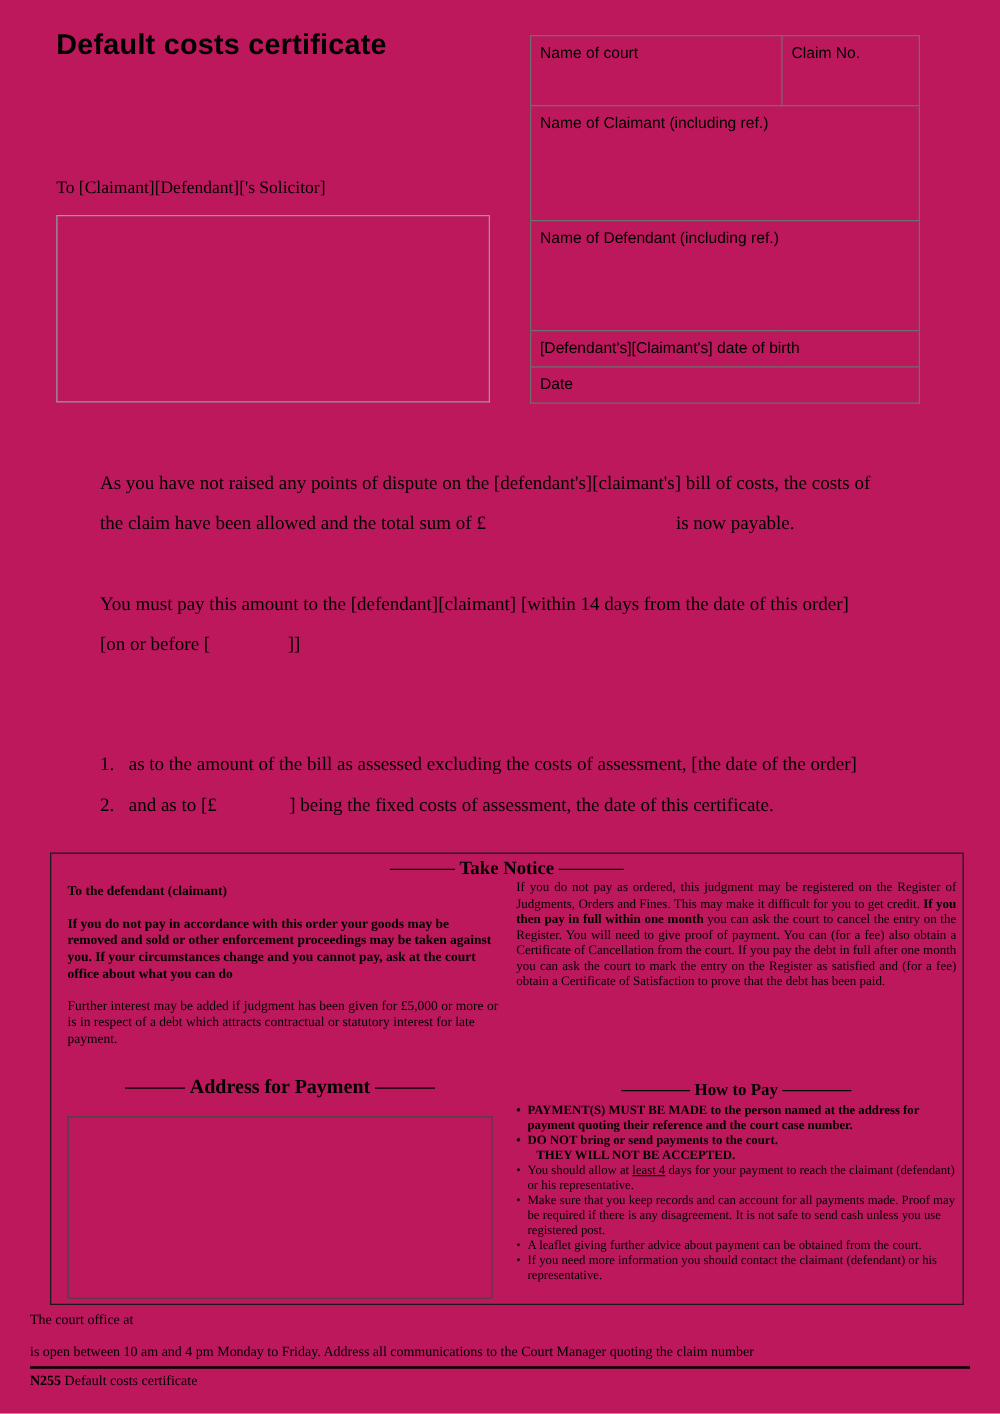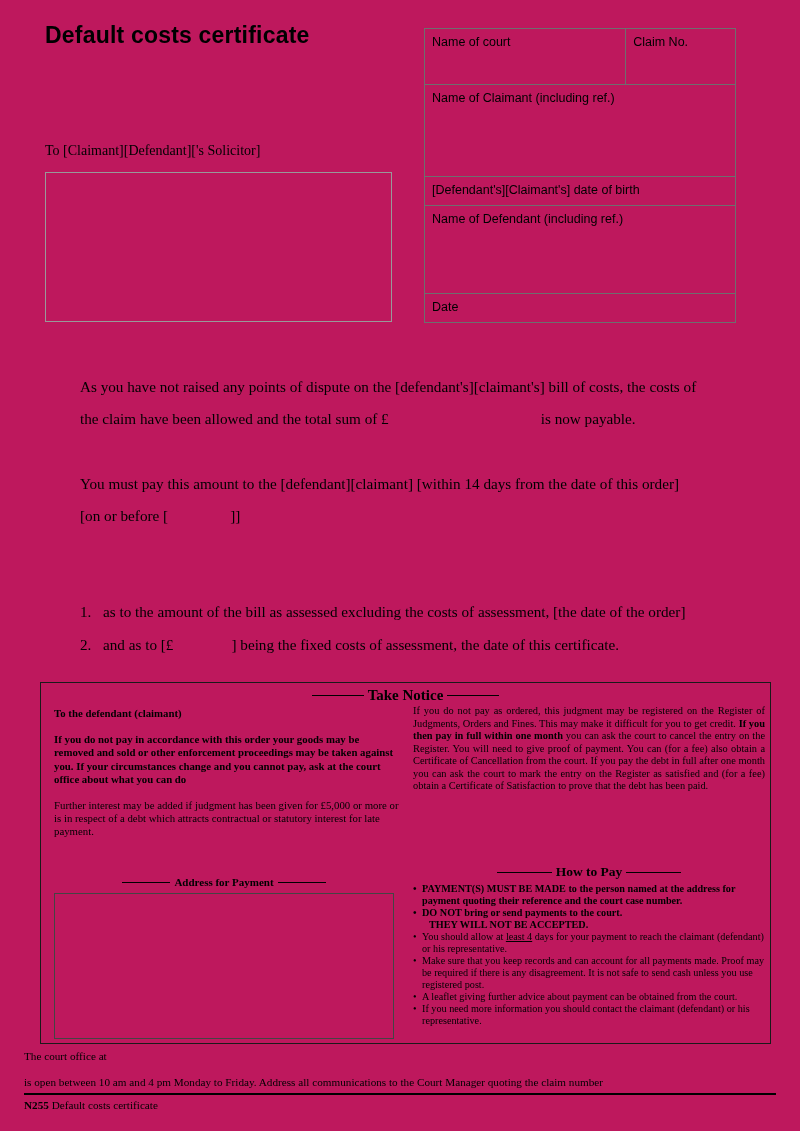--- a/index.html
+++ b/index.html
@@ -55,21 +55,21 @@
     border: 1px solid #1a1a1a;
   }
   .hd-flex { display: flex; justify-content: center; align-items: center; gap: 4px; }
   .hrule { height: 1px; background: #000; }
   .tn-header { position: absolute; top: 4px; left: 0; width: 100%; }
   .tn-header .hrule { width: 52px; }
   .tn-title { font-weight: bold; font-size: 15px; }
   .tn-left { position: absolute; left: 13px; top: 24px; width: 345px; font-size: 10.8px; line-height: 13.2px; }
   .tn-left p { margin: 0 0 13px; }
   .bold-txt { font-weight: bold; }
-  .afp-header { position: absolute; left: 13px; top: 193px; width: 340px; font-weight: bold; font-size: 11px; }
+  .afp-header { position: absolute; left: 13px; top: 178px; width: 340px; font-weight: bold; font-size: 16px; }
   .afp-header .hrule { width: 48px; }
   .payment-box { position: absolute; left: 13px; top: 210px; width: 340px; height: 146px; border: 1px solid #444; }
   .tn-right { position: absolute; left: 372px; top: 22px; width: 352px; font-size: 10.4px; line-height: 12.5px; text-align: justify; margin: 0; }
   .htp-header { position: absolute; left: 372px; top: 181px; width: 352px; font-weight: bold; font-size: 13.5px; }
   .htp-header .hrule { width: 55px; }
   .htp-bullets { position: absolute; left: 372px; top: 200px; width: 355px; font-size: 10.2px; line-height: 12px; }
   .bullet { display: flex; }
   .bullet-marker { width: 9px; flex: none; }
   .bullet-bold { font-weight: bold; }
   .line2-indent { padding-left: 7px; }
@@ -97,27 +97,27 @@
       <td class="td-claim">
         <span>Claim No.</span>
       </td>
     </tr>
     <tr>
       <td class="td-claimant" colspan="2">
         <span>Name of Claimant (including ref.)</span>
       </td>
     </tr>
     <tr>
+      <td class="td-defendant" colspan="2">
+        <span>Name of Defendant (including ref.)</span>
+      </td>
+    </tr>
+    <tr>
       <td class="td-dob" colspan="2">
         <span>[Defendant's][Claimant's] date of birth</span>
-      </td>
-    </tr>
-    <tr>
-      <td class="td-defendant" colspan="2">
-        <span>Name of Defendant (including ref.)</span>
       </td>
     </tr>
     <tr>
       <td class="td-date" colspan="2">
         <span>Date</span>
       </td>
     </tr>
   </tbody>
     </table>
 

